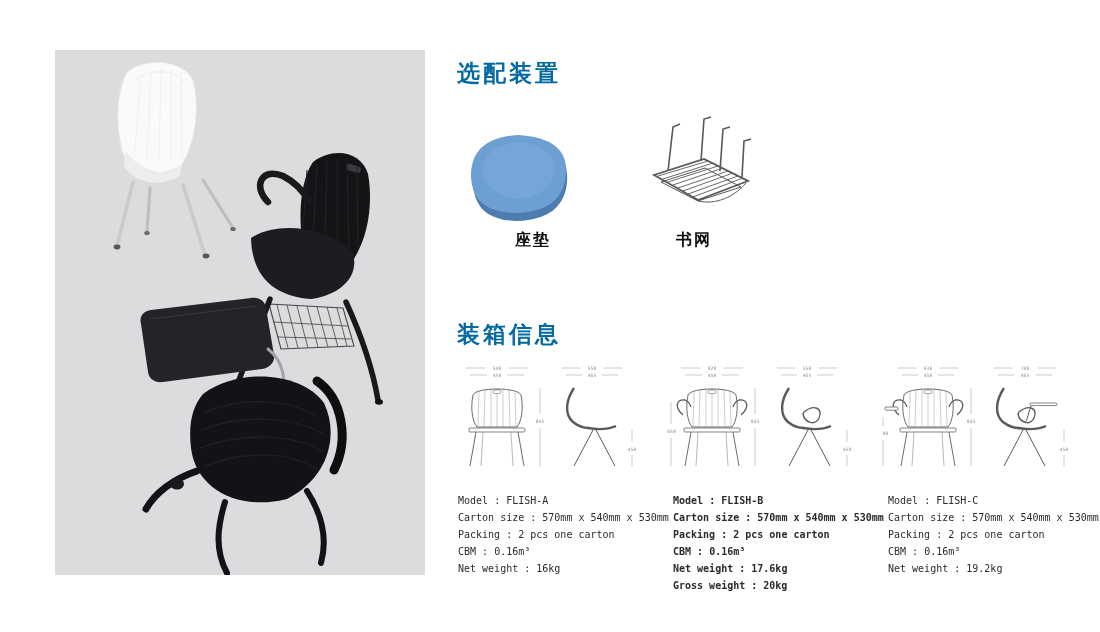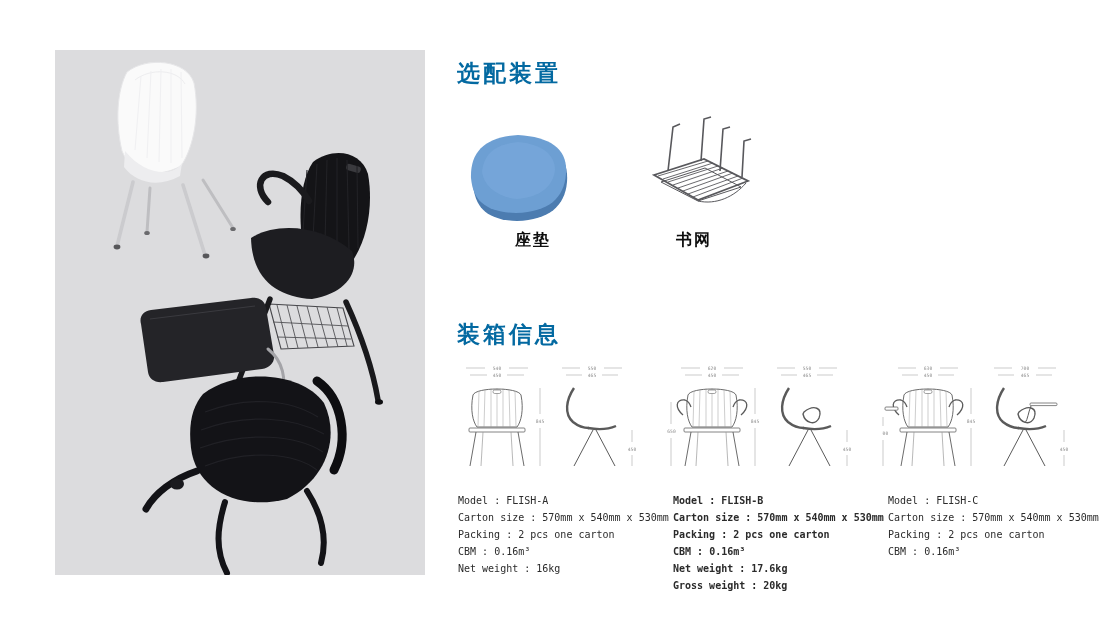--- a/index.html
+++ b/index.html
@@ -240,13 +240,14 @@
   <div class="spec-line"><span>CBM</span><span> : </span><span>0.16m³</span></div>
   <div class="spec-line"><span>Net weight</span><span> : </span><span>17.6kg</span></div>
   <div class="spec-line"><span>Gross weight</span><span> : </span><span>20kg</span></div>
 </div>
 
 <div class="abs specs" id="specs-c">
   <div class="spec-line"><span>Model</span><span> : </span><span>FLISH-C</span></div>
   <div class="spec-line"><span>Carton size</span><span> : </span><span>570mm x 540mm x 530mm</span></div>
   <div class="spec-line"><span>Packing</span><span> : </span><span>2 pcs one carton</span></div>
   <div class="spec-line"><span>CBM</span><span> : </span><span>0.16m³</span></div>
+  <div class="spec-line"><span>Net weight</span><span> : </span><span>19.2kg</span></div>
 </div>
 
 </body></html>

